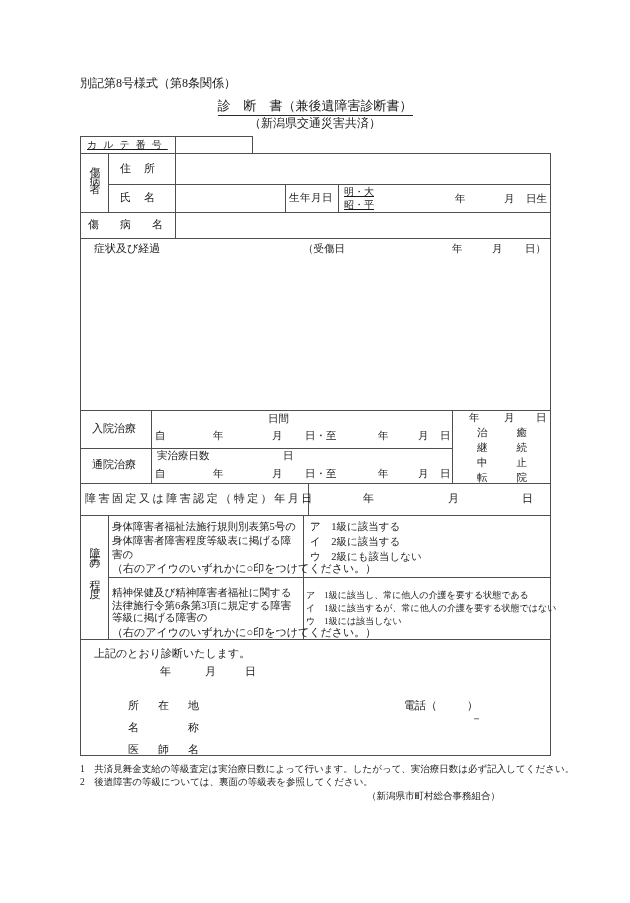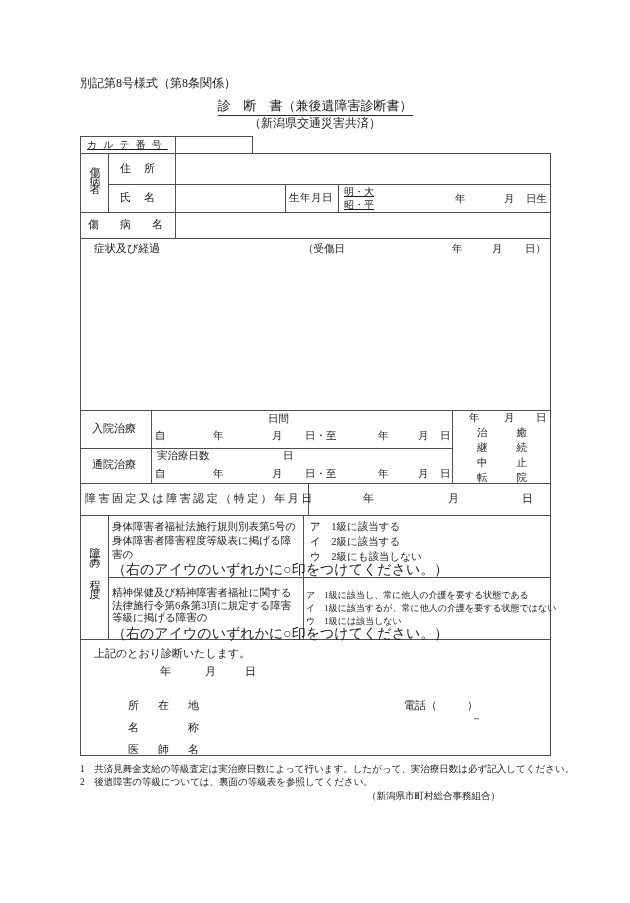--- a/index.html
+++ b/index.html
@@ -6,21 +6,21 @@
   .sheet{
     position:relative;width:584px;height:903px;background:#ffffff;
     font-family:"Liberation Serif","DejaVu Serif",serif;color:#1b1b1b;
     overflow:hidden;
   }
   .hl{position:absolute;height:1px;background:#4f4f4f;}
   .vl{position:absolute;width:1px;background:#4f4f4f;}
   .t{position:absolute;white-space:nowrap;line-height:1.18;}
   .wrap{white-space:normal;}
   .center{text-align:center;}
-  .f85{font-size:14px;font-family:Liberation Mono, monospace;}
+  .f85{font-size:11px;}
   .f9{font-size:9px;}
   .f95{font-size:9.5px;}
   .f10{font-size:10px;text-decoration:underline;}
   .f105{font-size:10.5px;}
   .f11{font-size:11px;}
   .f12{font-size:12px;}
   .f13{font-size:13px;}
   .ls2{letter-spacing:2.5px;}
   .ls6{letter-spacing:6px;}
   .ls13{letter-spacing:13px;}

